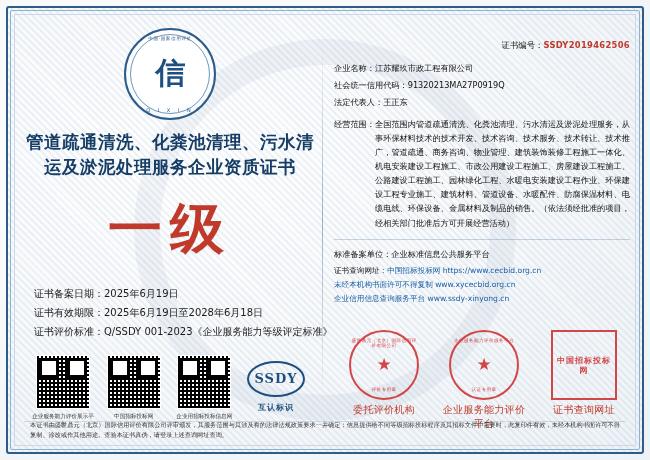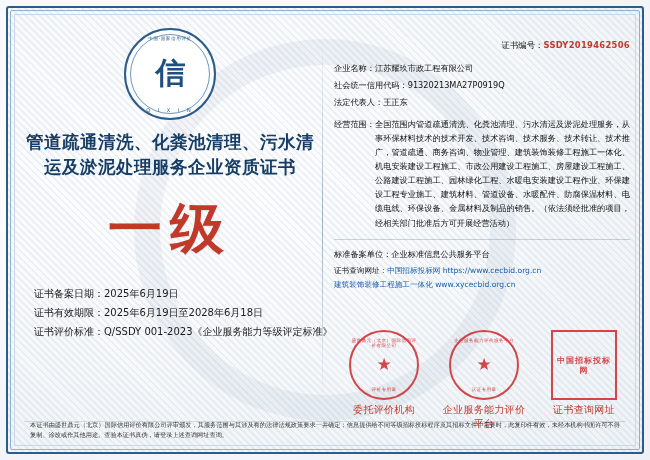--- a/index.html
+++ b/index.html
@@ -215,20 +215,38 @@
 
     <div class="title">管道疏通清洗、化粪池清理、污水清运及淤泥处理服务企业资质证书</div>
     <div class="grade">一级</div>
 
     <div class="meta">
       <div class="row"><b>证书备案日期：</b><span>2025年6月19日</span></div>
       <div class="row"><b>证书有效期限：</b><span>2025年6月19日至2028年6月18日</span></div>
       <div class="row"><b>证书评价标准：</b><span>Q/SSDY 001-2023《企业服务能力等级评定标准》</span></div>
     </div>
 
+    <div class="qrs">
+      <div class="qr-item">
+        <div class="qr"></div>
+        <div class="qr-cap">企业服务能力评价展示平台</div>
+      </div>
+      <div class="qr-item">
+        <div class="qr"></div>
+        <div class="qr-cap">中国招标投标网</div>
+      </div>
+      <div class="qr-item">
+        <div class="qr"></div>
+        <div class="qr-cap">企业用招标投标信息网</div>
+      </div>
+      <div class="ssdy-badge">
+        <div class="ssdy-oval">SSDY</div>
+        <div class="ssdy-text">互认标识</div>
+      </div>
+    </div>
   </div>
 
   <div class="vdiv"></div>
 
   <div class="right">
     <div class="certno">
       <span>证书编号：</span><span class="val">SSDY2019462506</span>
     </div>
 
     <div class="field">
@@ -251,21 +269,22 @@
 
     <div class="sep"></div>
 
     <div class="field">
       <span class="k">标准备案单位：</span>
       <span class="v">企业标准信息公共服务平台</span>
     </div>
 
     <div class="links">
       <div><span class="k">证书查询网址：</span><span class="u">中国招标投标网  https://www.cecbid.org.cn</span></div>
-      <div><span class="u">建筑装饰装修工程施工一体化  www.xycecbid.org.cn</span></div>
+      <div><span class="u">未经本机构书面许可不得复制  www.xycecbid.org.cn</span></div>
+      <div><span class="u">企业信用信息查询服务平台  www.ssdy-xinyong.cn</span></div>
     </div>
   </div>
 
   <div class="seals">
     <div class="seal">
       <div class="seal-circle">
         <div class="t">盛世鼎元（北京）国际信用评价有限公司</div>
         <div class="star">★</div>
         <div class="b">评价专用章</div>
       </div>

